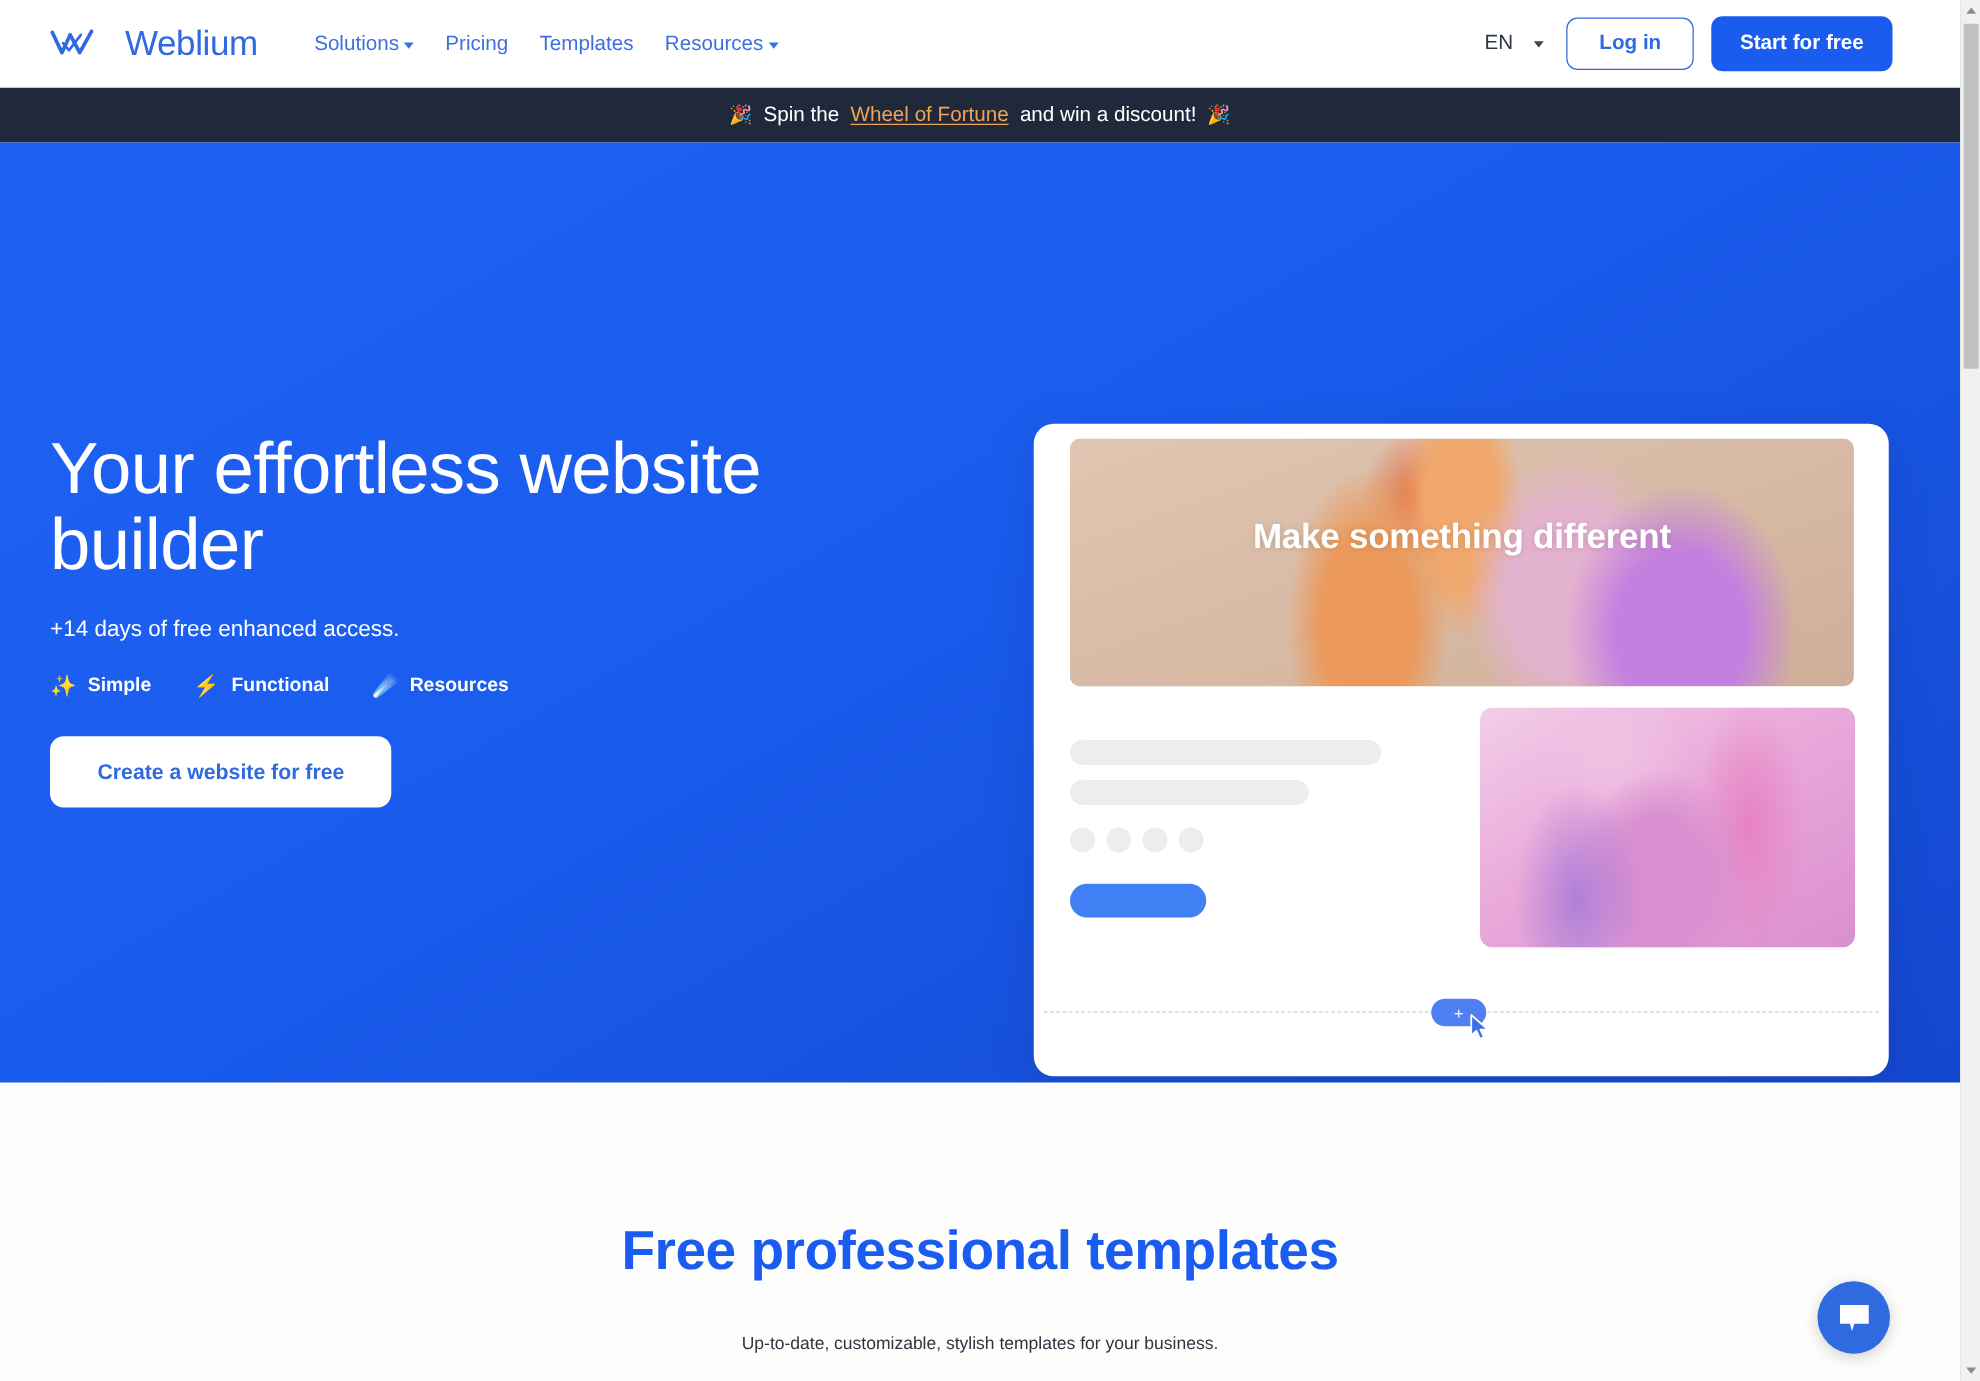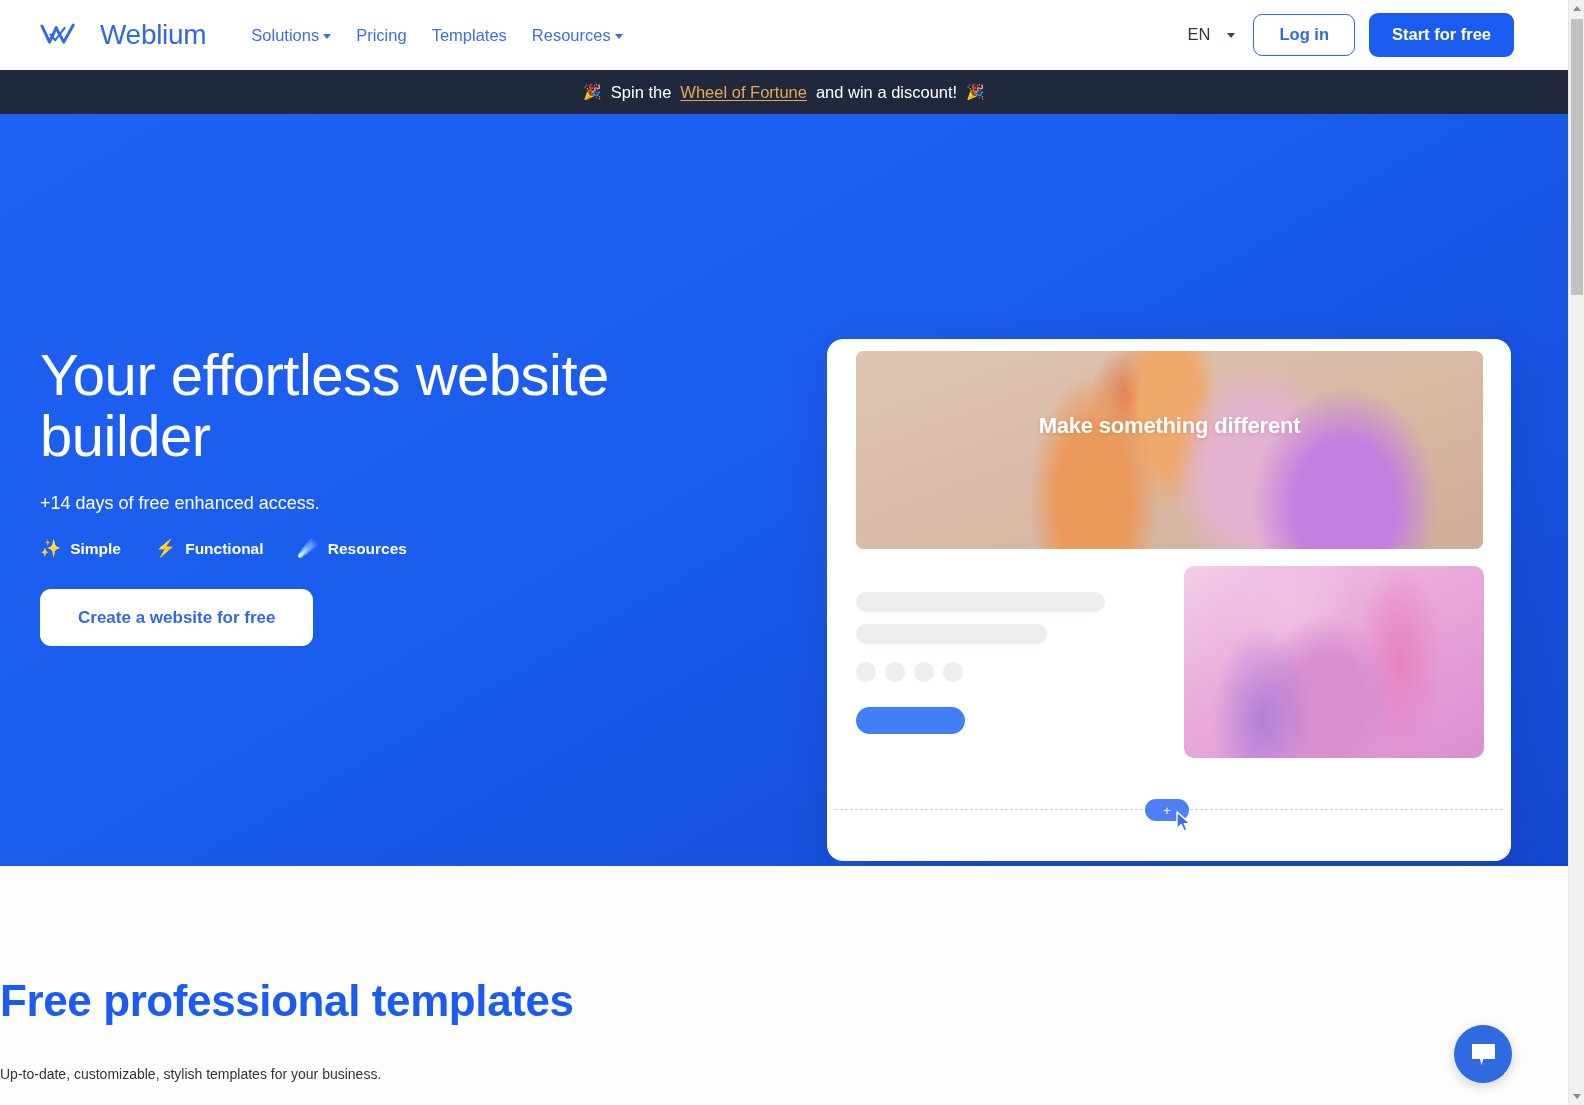--- a/index.html
+++ b/index.html
@@ -233,21 +233,21 @@
       radial-gradient(ellipse 95px 185px at 38% 75%, #eb9a5c 0%, #eb9a5c 40%, rgba(235,154,92,0) 68%),
       radial-gradient(ellipse 70px 150px at 50% 28%, #f0a86c 0%, #f0a86c 42%, rgba(240,168,108,0) 70%),
       radial-gradient(ellipse 60px 80px at 44% 24%, #e3703f 0%, rgba(227,112,63,0) 70%),
       linear-gradient(160deg, #e0c6b2 0%, #d7b9a4 55%, #cfae99 100%);
   }
   .mockup-banner-text {
     position: absolute;
     left: 0; right: 0;
     top: 62px;
     text-align: center;
-    font-size: 22px;
+    font-size: 28px;
     font-weight: 700;
     color: #ffffff;
     letter-spacing: -0.2px;
     text-shadow: 0 1px 5px rgba(0,0,0,0.13);
   }
   .ph-bar {
     position: absolute;
     background: #ebedef;
     border-radius: 20px;
   }
@@ -309,21 +309,21 @@
   .cursor-arrow {
     position: absolute;
     left: 349px; top: 472px;
     width: 17px; height: 21px;
   }
 
   
   .section {
     background: #fdfdfc;
     padding-top: 110px;
-    text-align: left;
+    text-align: center;
   }
   .section-title {
     font-size: 44px;
     font-weight: 700;
     color: #1a5cf0;
     letter-spacing: -0.4px;
     margin-bottom: 40px;
   }
   .section-sub {
     font-size: 14px;

